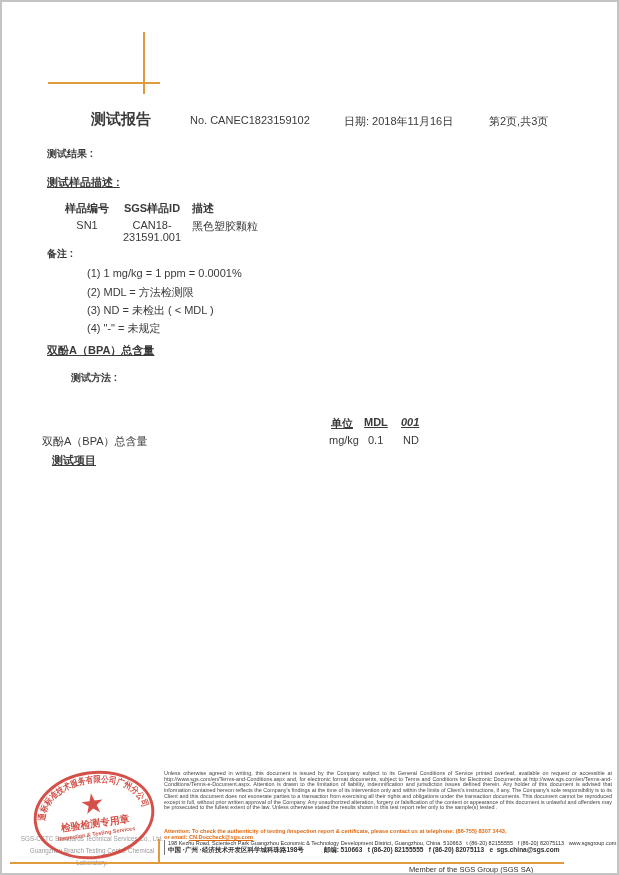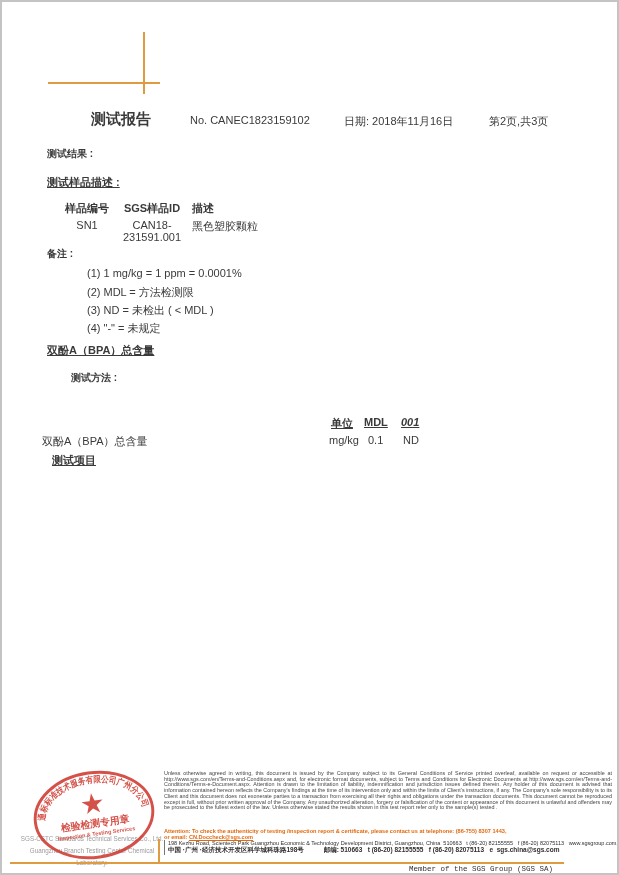--- a/index.html
+++ b/index.html
@@ -100,15 +100,15 @@
     <span>or email: </span><span class="email">CN.Doccheck@sgs.com</span>
   </div>
 
   <div class="abs oline" style="left:156px;top:837px;width:2px;height:24px;"></div>
   <div class="abs addr-block" style="left:162px;top:838px;">
     <div class="addr-en">198 Kezhu Road, Scientech Park Guangzhou Economic &amp; Technology Development District, Guangzhou, China  510663   t (86-20) 82155555   f (86-20) 82075113   www.sgsgroup.com.cn</div>
     <div class="addr-cn">中国 ·广州 ·经济技术开发区科学城科珠路198号           邮编: 510663   t (86-20) 82155555   f (86-20) 82075113   e  sgs.china@sgs.com</div>
   </div>
 
   <div class="abs oline" style="left:8px;top:860px;width:554px;height:2px;"></div>
-  <div class="abs member" style="left:407px;top:863px;font-family:Liberation Mono, monospace;">Member of the SGS Group (SGS SA)</div>
+  <div class="abs member" style="left:407px;top:863px;">Member of the SGS Group (SGS SA)</div>
 
 </div>
 
 </body></html>

